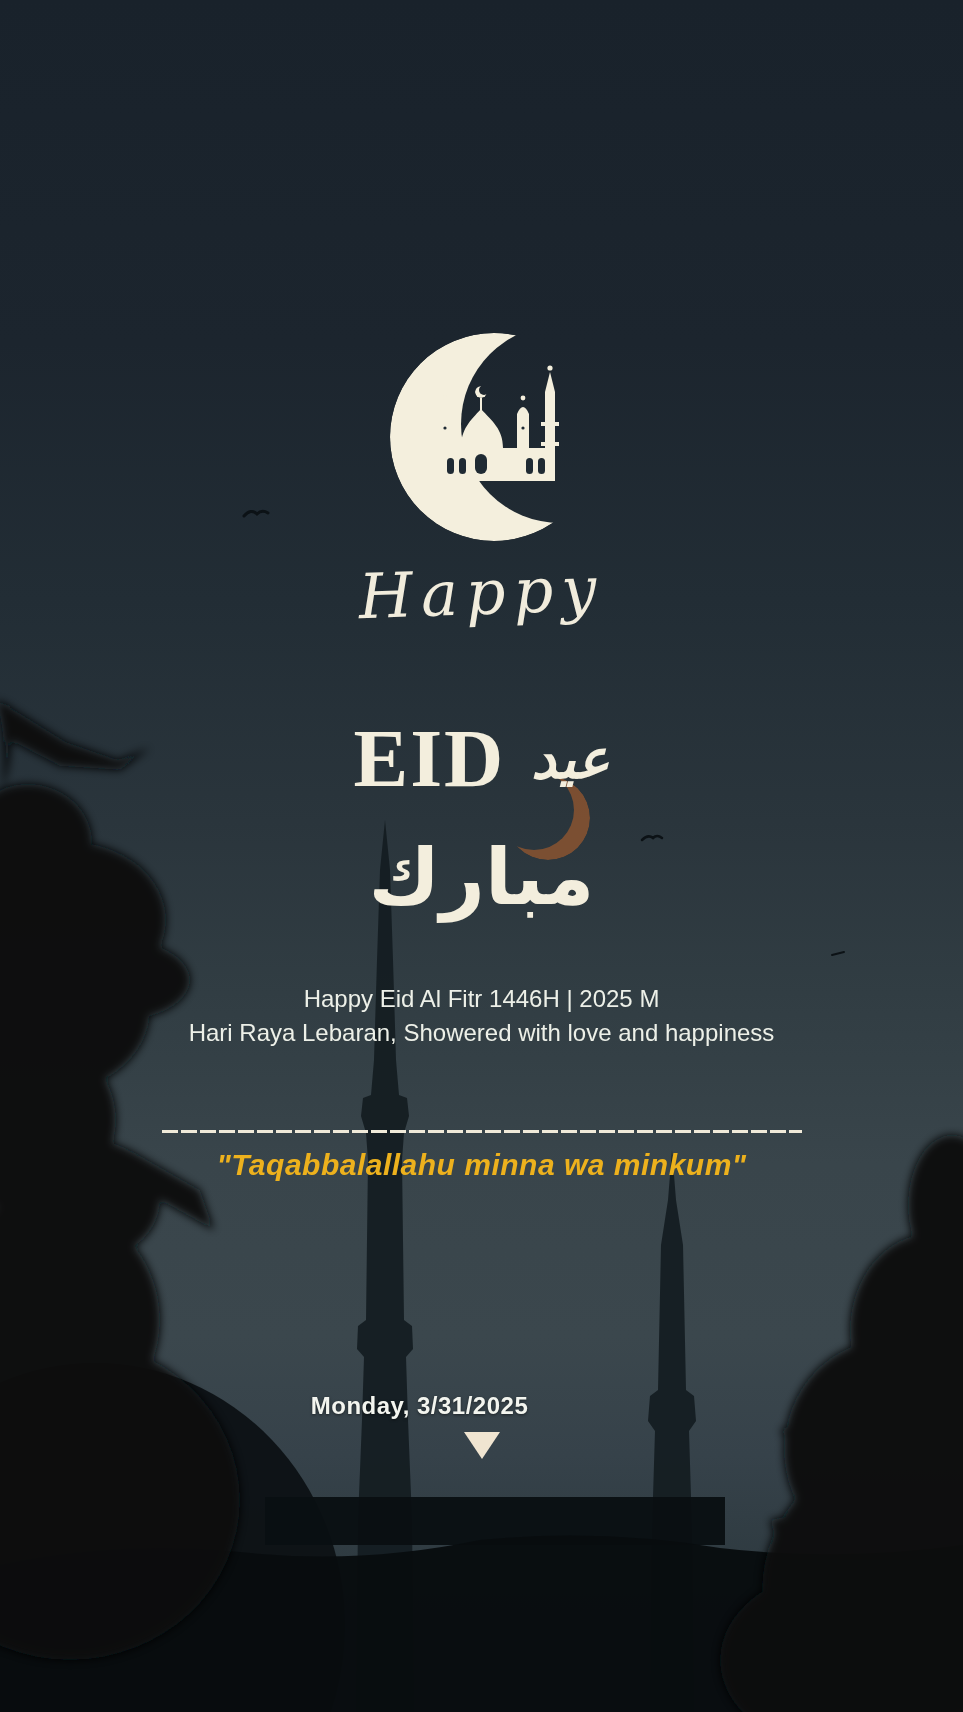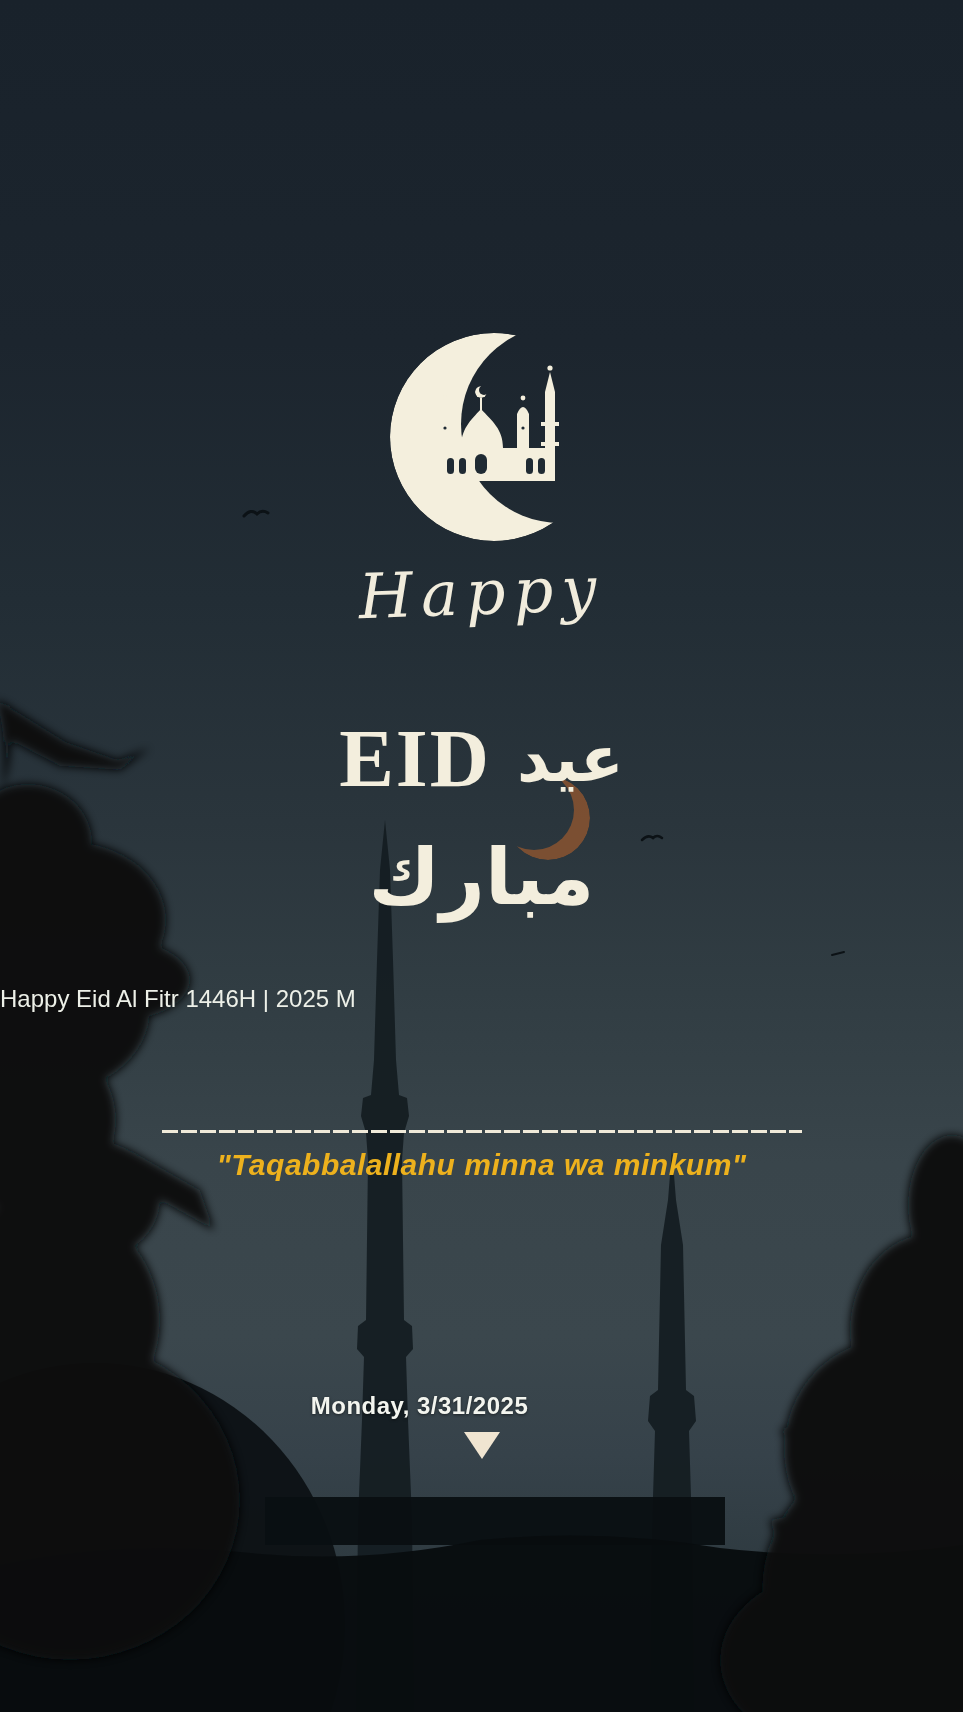--- a/index.html
+++ b/index.html
@@ -18,25 +18,25 @@
     position:absolute;left:0;top:556px;width:963px;text-align:center;
     font-family:"DejaVu Serif",serif;font-style:italic;font-weight:400;
     font-size:62px;letter-spacing:8px;color:#f1ecdc;transform:rotate(-2deg);
   }
   .title-row{position:absolute;left:0;width:963px;display:flex;justify-content:center;align-items:center;color:#f3eedd;}
   .row1{top:718px;gap:26px;}
   .row2{top:838px;gap:24px;}
   .latin-serif{font-family:"Liberation Serif",serif;font-weight:700;}
   .eid{font-size:82px;letter-spacing:2px;line-height:1;}
   .arabic{font-family:"DejaVu Sans",sans-serif;font-weight:700;line-height:1;}
-  .ar1{font-size:64px;}
+  .ar1{font-size:55px;font-style:italic;}
   .ar2{font-size:78px;}
   .mubarak{font-size:74px;letter-spacing:3px;color:#edaa1d;line-height:1;}
   .subtitle{
-    position:absolute;left:0;top:982px;width:963px;text-align:left;
+    position:absolute;left:0;top:982px;width:963px;text-align:center;
     font-size:24px;line-height:33.5px;color:#edf0e8;font-weight:400;
   }
   .separator{
     position:absolute;left:162px;top:1130px;width:640px;height:3px;
     background:repeating-linear-gradient(90deg,#f0ead9 0 16px,rgba(0,0,0,0) 16px 19px);
   }
   .quote{
     position:absolute;left:0;top:1148px;width:963px;text-align:center;
     font-size:30px;font-weight:700;font-style:italic;color:#edb11d;letter-spacing:.5px;
   }
@@ -186,20 +186,21 @@
     <span class="latin-serif eid">EID</span>
     <span class="arabic ar1">عيد</span>
   </div>
 
   <div class="title-row row2">
     <span class="arabic ar2">مبارك</span>
   </div>
 
   <div class="subtitle">
     <div>Happy Eid Al Fitr 1446H | 2025 M</div>
+    <div>Hari Raya Lebaran, Showered with love and happiness</div>
   </div>
 
   <div class="separator"></div>
 
   <div class="quote">"Taqabbalallahu minna wa minkum"</div>
 
   <div class="date">Monday, 3/31/2025</div>
 
   <div class="triangle"></div>
 

